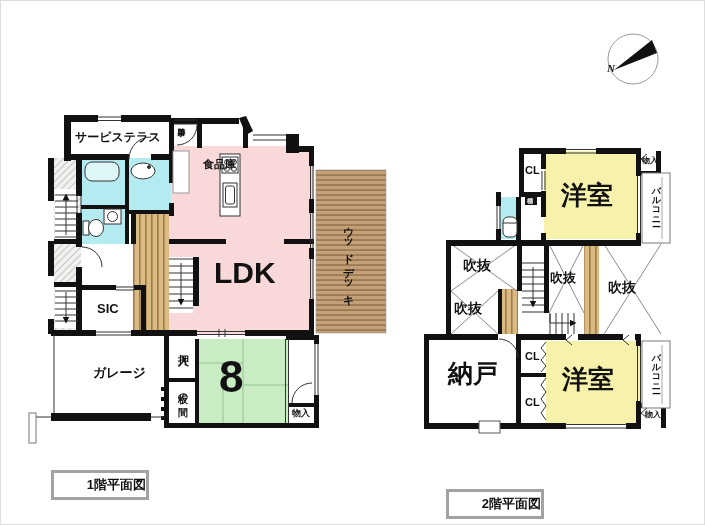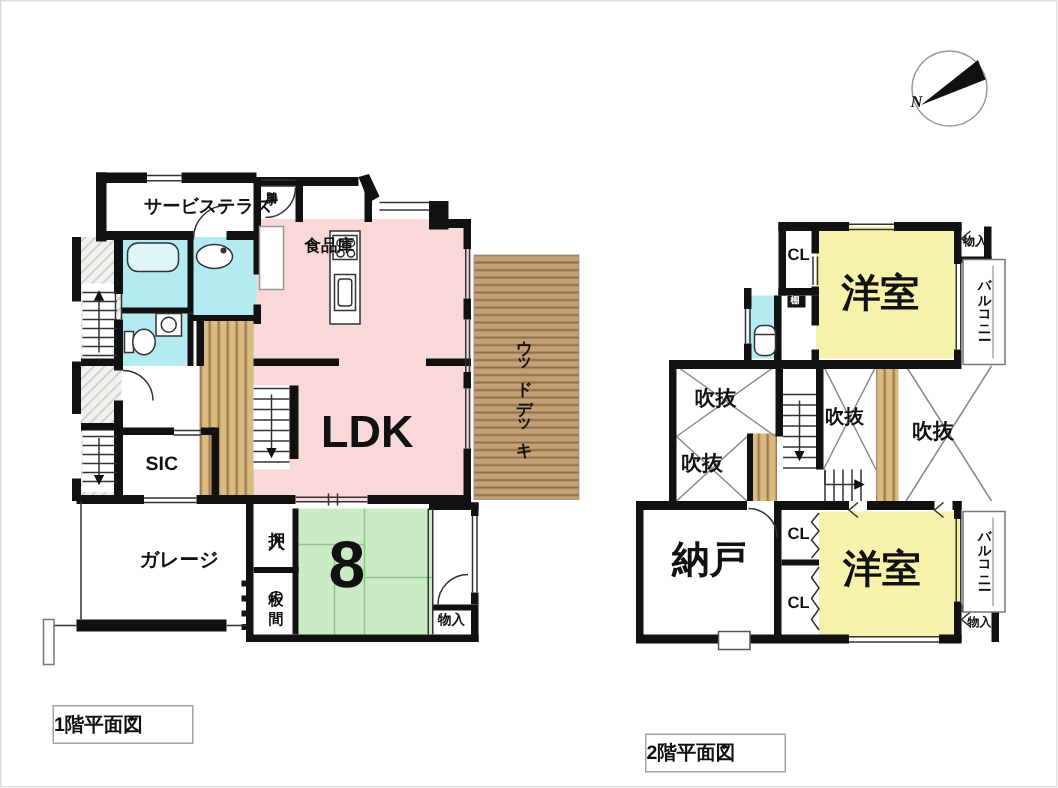--- a/index.html
+++ b/index.html
@@ -1,22 +1,22 @@
 <!DOCTYPE html>
 <html><head>
 <meta charset="utf-8">
 <style>
   html,body{margin:0;padding:0;background:#fff;}
   #canvas{position:relative;width:705px;height:525px;background:#fff;border:1px solid #ddd;box-sizing:border-box;overflow:hidden;
           font-family:"Liberation Sans","DejaVu Sans",sans-serif;color:#111;}
   svg{position:absolute;left:0;top:0;}
   .lbl{position:absolute;font-weight:bold;color:#111;white-space:nowrap;line-height:1.05;}
   .v{writing-mode:vertical-rl;text-orientation:upright;letter-spacing:1px;}
-  .cap{position:absolute;border:1px solid #a3a3a3;background:#fff;font-weight:bold;font-size:13px;
-       width:92px;height:24px;display:flex;align-items:center;justify-content:flex-start;}
+  .cap{position:absolute;border:3px solid #a3a3a3;background:#fff;font-weight:bold;font-size:13px;
+       width:92px;height:24px;display:flex;align-items:center;justify-content:flex-end;margin-left:16px;}
   .ctr{text-align:left;}
 </style>
 </head>
 <body>
 
 <div id="canvas">
 
 <svg width="705" height="525" viewBox="0 0 705 525">
   <defs>
     <pattern id="deckH" width="4" height="5" patternUnits="userSpaceOnUse">
@@ -301,24 +301,24 @@
     <line x1="549" y1="313" x2="549" y2="322"></line>
     <line x1="549" y1="322" x2="572" y2="322" marker-end="url(#ah)"></line>
   </g>
 
   <g>
     <circle cx="632" cy="58" r="25" fill="none" stroke="#999" stroke-width="1"></circle>
     <polygon points="613,69 651,39 656,52" fill="#111"></polygon>
   </g>
 </svg>
 
-<span class="lbl" style="left:74px;top:130px;font-size:12px;margin-left:21px;">サービステラス</span>
+<span class="lbl" style="left:74px;top:130px;font-size:12px;">サービステラス</span>
 <span class="lbl v" style="left:175px;top:120px;font-size:8px;">勝手口</span>
 <span class="lbl" style="left:202px;top:126px;font-size:11px;margin-top:32px;">食品庫</span>
-<span class="lbl ctr" style="left:213px;top:272px;width:74px;font-size:30px;">LDK</span>
+<span class="lbl ctr" style="left:213px;top:256px;width:74px;font-size:30px;">LDK</span>
 <span class="lbl v" style="left:341px;top:218px;font-size:11px;">ウッドデッキ</span>
 <span class="lbl" style="left:96px;top:301px;font-size:13px;">SIC</span>
 <span class="lbl" style="left:92px;top:365px;font-size:13px;text-align:right;">ガレージ</span>
 <span class="lbl v" style="left:176px;top:344px;font-size:11px;">押入</span>
 <span class="lbl v" style="left:176px;top:385px;font-size:10px;">板の間</span>
 <span class="lbl ctr" style="left:218px;top:353px;width:48px;font-size:44px;">8</span>
 <span class="lbl" style="left:291px;top:408px;font-size:9px;">物入</span>
 
 <span class="lbl" style="left:524px;top:164px;font-size:11px;">CL</span>
 <span class="lbl ctr" style="left:560px;top:181px;width:62px;font-size:26px;">洋室</span>

